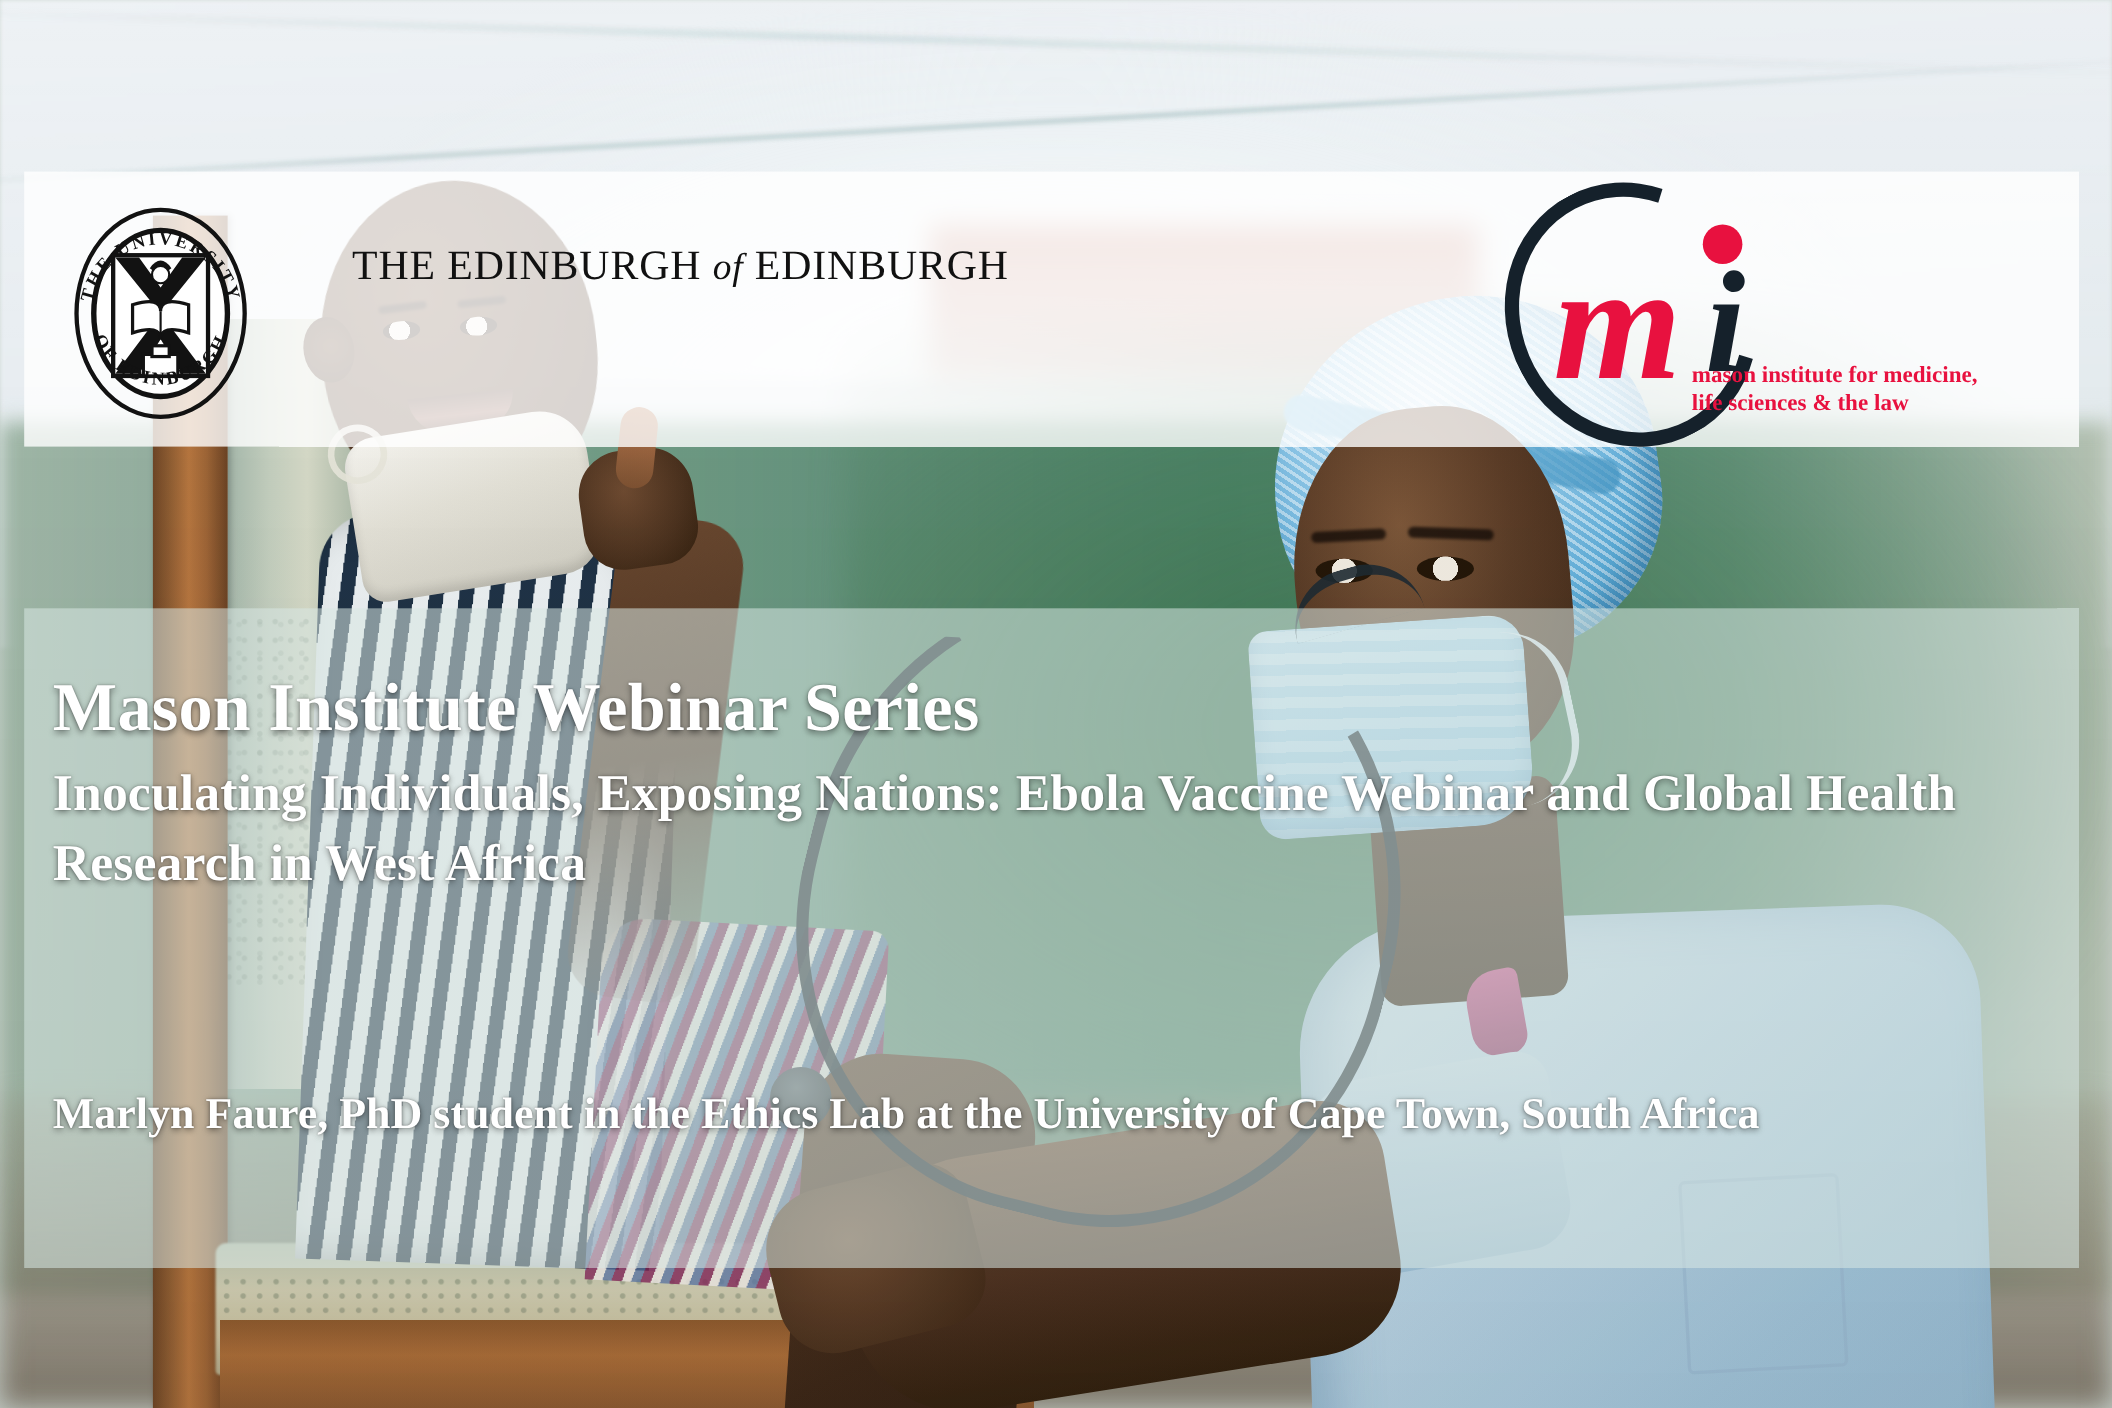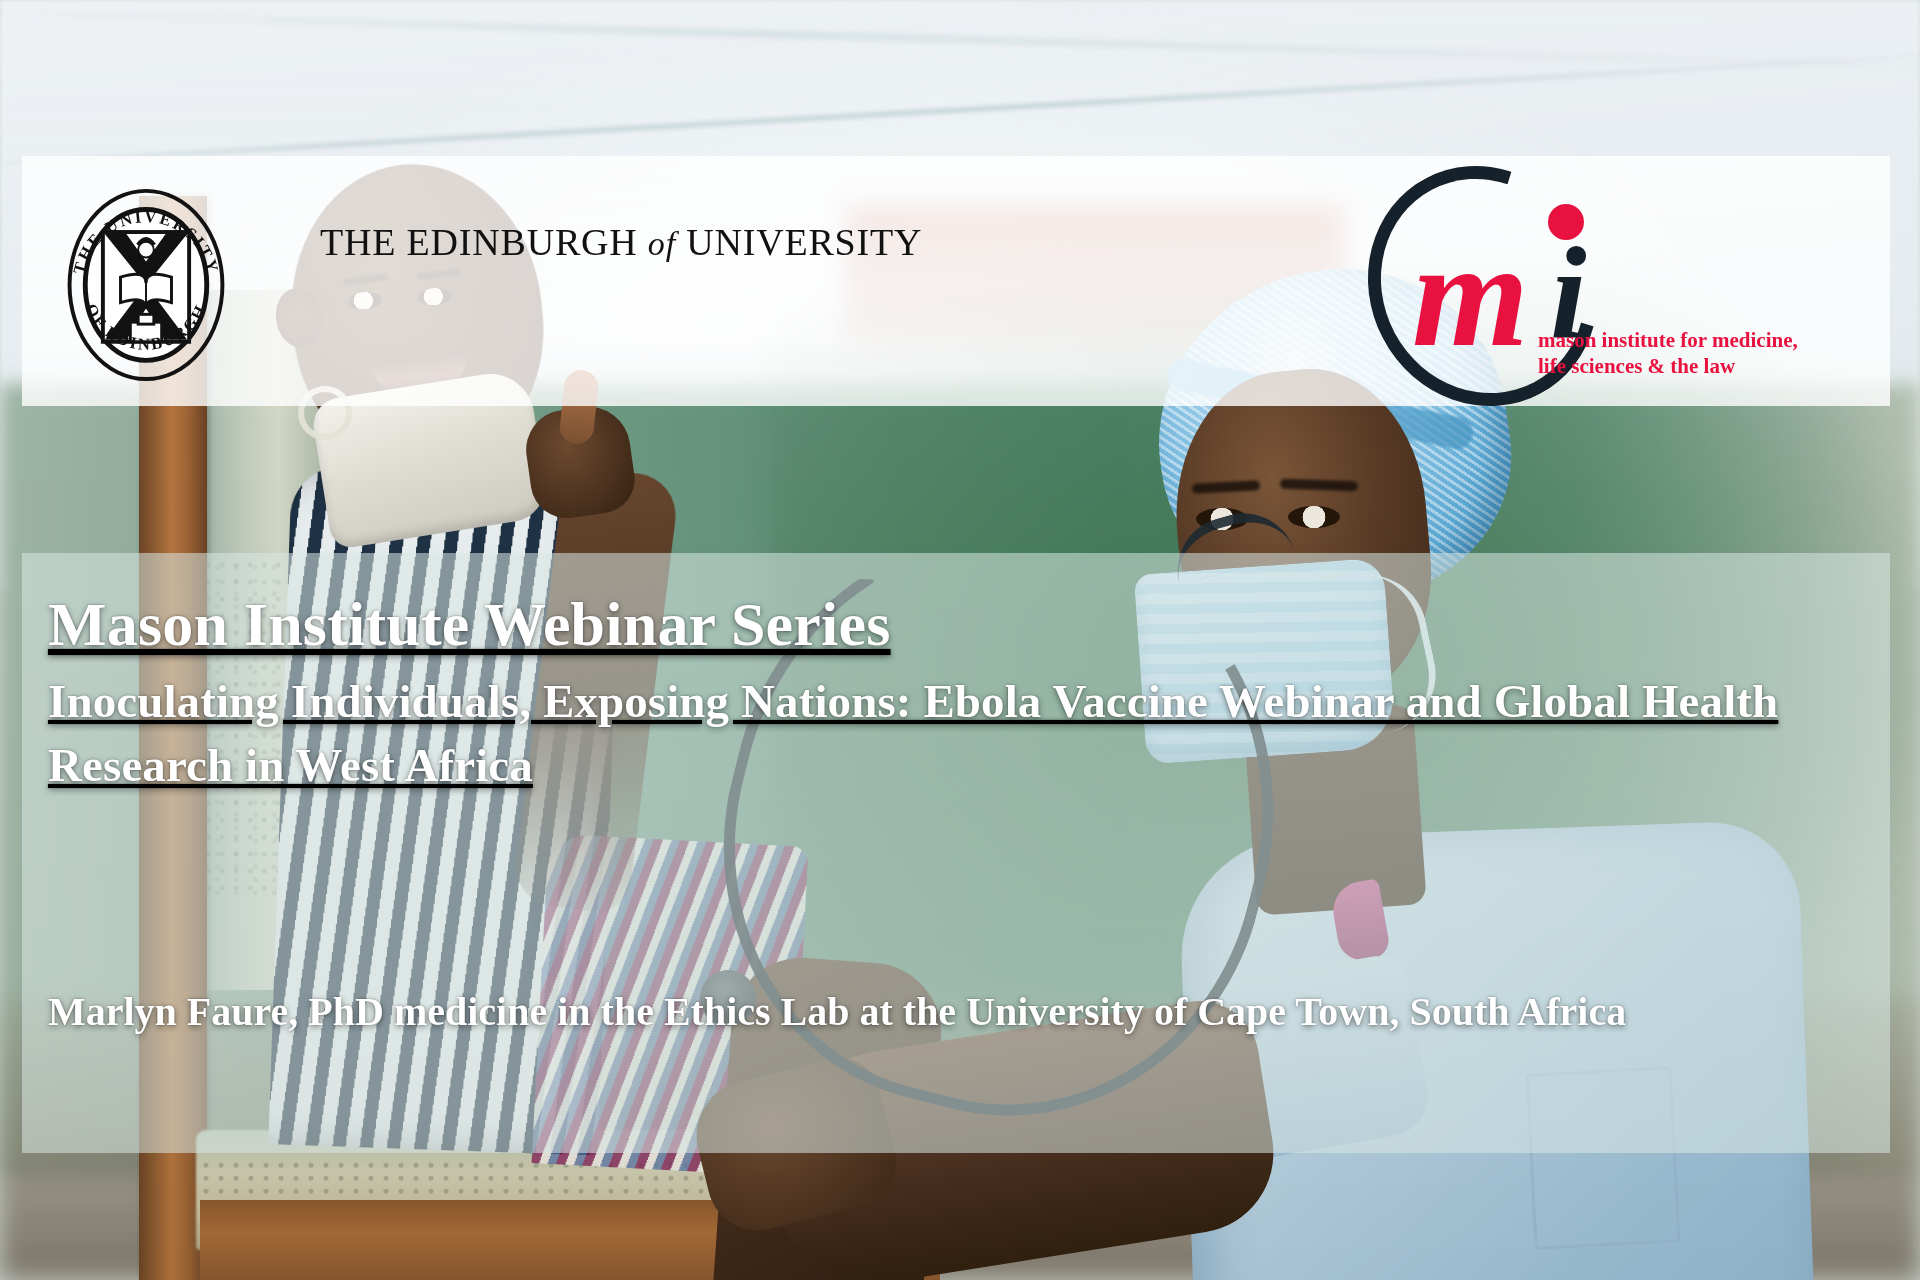--- a/index.html
+++ b/index.html
@@ -373,21 +373,21 @@
     position: absolute; left: 188px; top: 54px; width: 36px; height: 36px;
     border-radius: 50%; background: #e8113f;
   }
   .mi-tag {
     position: absolute; left: 178px; top: 178px; width: 300px;
     font-family: Liberation Serif, serif;
     font-size: 21px; font-weight: 600; line-height: 1.22; color: #e8113f;
   }
 
   
-  .title-block { position: absolute; left: 48px; top: 592px; width: 1820px; text-decoration: underline; }
+  .title-block { position: absolute; left: 48px; top: 612px; width: 1820px; }
   .big-title {
     font-size: 62px; font-weight: 700; color: #ffffff; line-height: 1.04;
     letter-spacing: .2px;
     text-shadow: 0 2px 6px rgba(0,0,0,.45), 0 0 2px rgba(0,0,0,.35);
   }
   .sub-title {
     margin-top: 14px;
     font-size: 47px; font-weight: 700; color: #ffffff; line-height: 1.36;
     letter-spacing: .1px;
     text-shadow: 0 2px 6px rgba(0,0,0,.45), 0 0 2px rgba(0,0,0,.35);
@@ -495,35 +495,35 @@
       <text font-family="Liberation Serif, serif" font-size="17" font-weight="700" fill="#121212" letter-spacing="2.4">
         <textPath href="#ringBot" startOffset="50%" text-anchor="middle">OF EDINBURGH</textPath>
       </text>
     </svg>
   </div>
 
   <div class="uoe-wordmark">
     <div class="uoe-line1">
       <span>THE EDINBURGH</span>
       <span class="it">of</span>
-      <span>UNIVERSITY</span>
+      <span>EDINBURGH</span>
     </div>
   </div>
 
   <div class="mi-logo">
     <div class="mi-arc"></div>
     <div class="mi-dot"></div>
     <div class="mi-m">m</div>
     <div class="mi-i">i</div>
     <div class="mi-tag">
       <div>mason institute for medicine,</div>
       <div>life sciences &amp; the law</div>
     </div>
   </div>
 
   <div class="title-block">
     <div class="big-title">Mason Institute Webinar Series</div>
     <div class="sub-title">Inoculating Individuals, Exposing Nations: Ebola Vaccine Webinar and Global Health Research in West Africa</div>
   </div>
 
-  <div class="speaker">Marlyn Faure, PhD medicine in the Ethics Lab at the University of Cape Town, South Africa</div>
+  <div class="speaker">Marlyn Faure, PhD student in the Ethics Lab at the University of Cape Town, South Africa</div>
 
 </div>
 
 </body></html>

